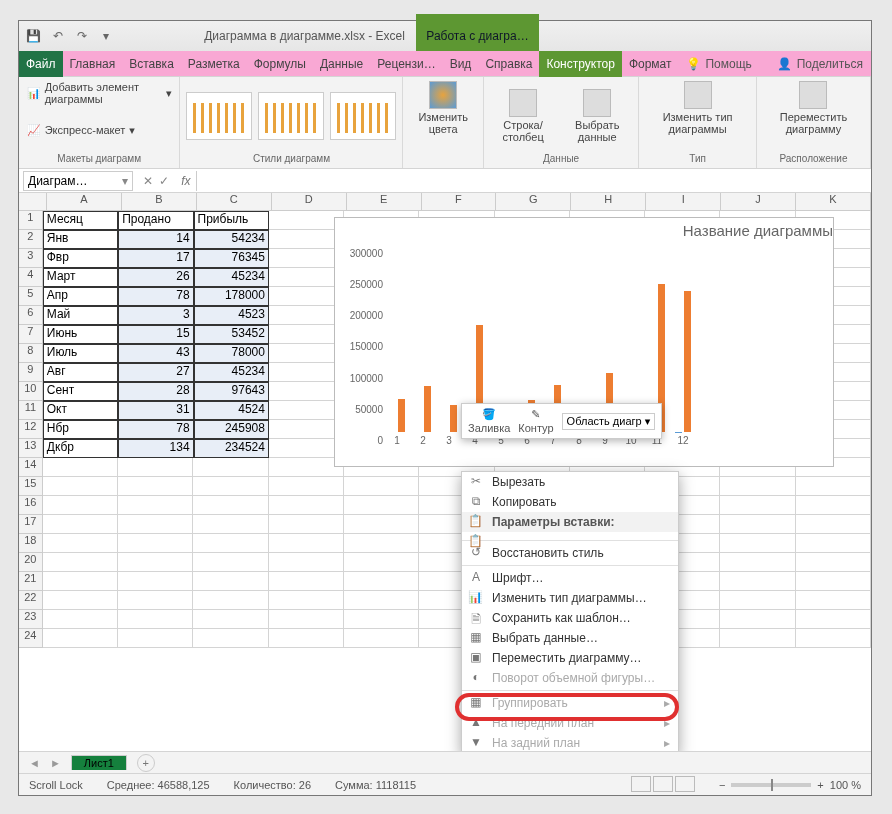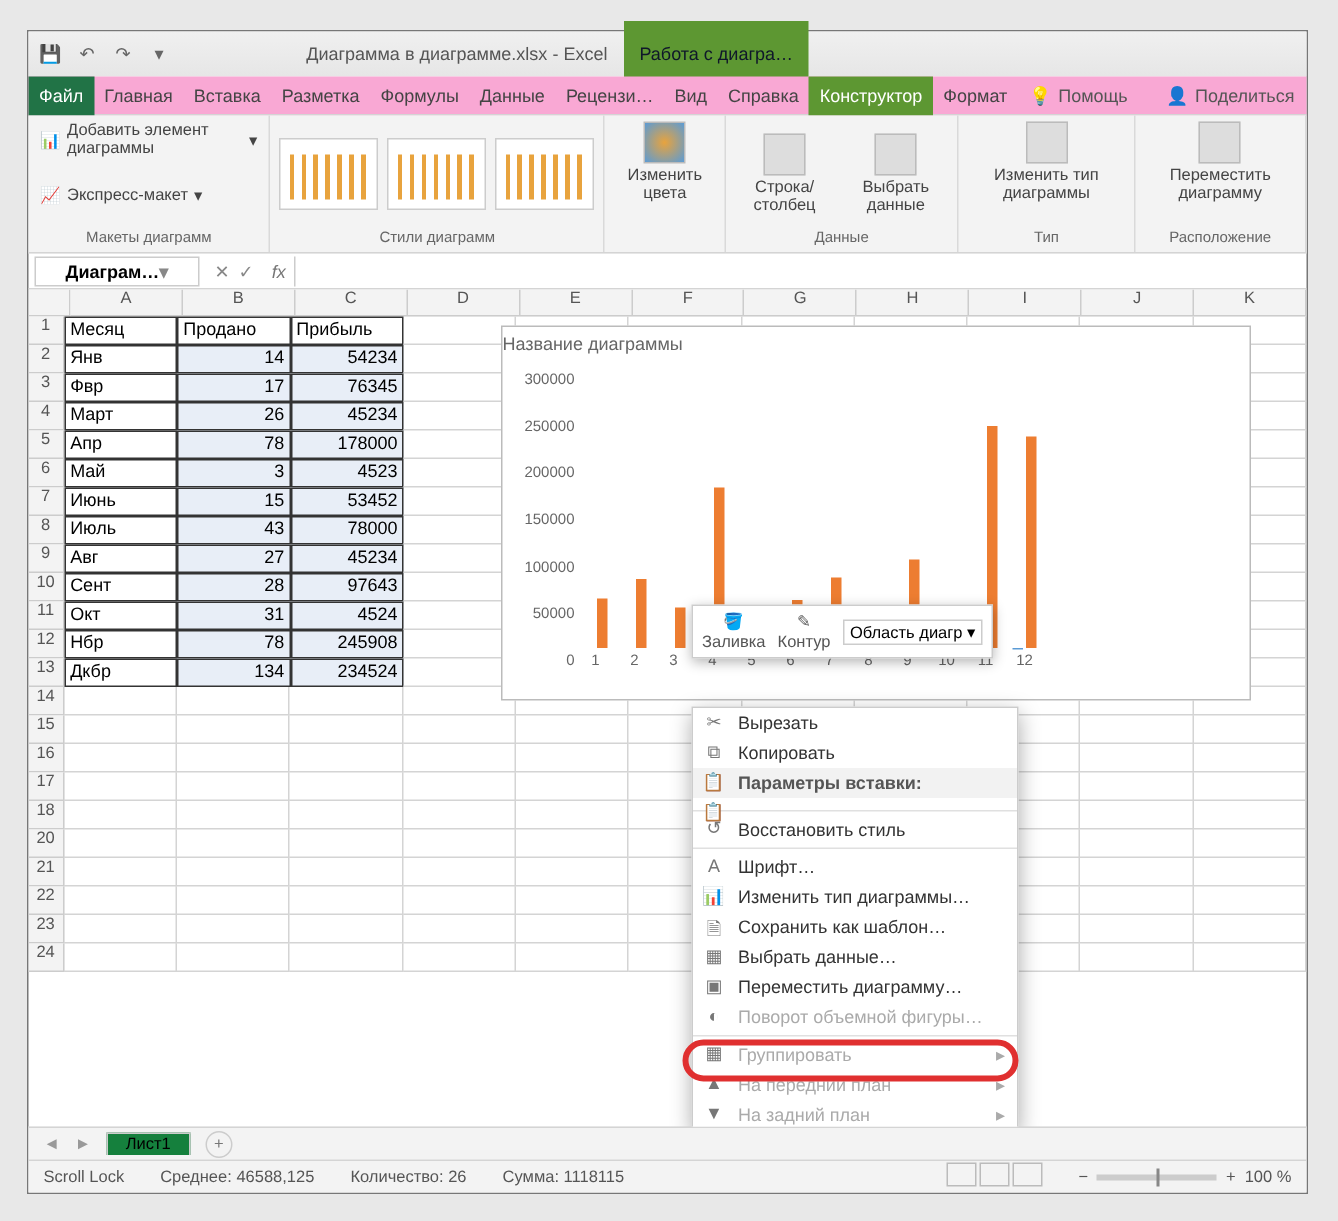--- a/index.html
+++ b/index.html
@@ -20,37 +20,37 @@
 .ribbon-tabs .lamp { padding: 0 8px; display: flex; align-items: center; gap: 4px; color: #555; }
 .ribbon { height: 92px; background: #f3f3f3; border-bottom: 1px solid #d4d4d4; display: flex; font-size: 11px; }
 .ribbon-group { border-right: 1px solid #d9d9d9; padding: 2px 6px; display: flex; flex-direction: column; justify-content: space-between; align-items: center; }
 .ribbon-group .label { color: #666; font-size: 10px; text-align: center; padding-bottom: 2px; }
 .ribbon-group .body { display: flex; gap: 6px; align-items: center; flex: 1; }
 .chart-style { width: 66px; height: 48px; background: #fff; border: 1px solid #ccc; display: inline-block; position: relative; }
 .chart-style::after { content: ""; position: absolute; left: 6px; right: 6px; bottom: 6px; height: 30px; background: repeating-linear-gradient(90deg,#e8a33d 0 3px,transparent 3px 8px); }
 .big-btn { display: flex; flex-direction: column; align-items: center; gap: 2px; padding: 2px 4px; text-align: center; color: #444; }
 .big-btn .ico { width: 28px; height: 28px; background: #ddd; border: 1px solid #bbb; }
 .formula-bar { height: 24px; display: flex; align-items: center; border-bottom: 1px solid #d4d4d4; font-size: 12px; }
-.name-box { width: 110px; border: 1px solid #ccc; height: 20px; margin: 0 4px; padding: 0 4px; display: flex; align-items: center; justify-content: center; font-weight: bold; }
+.name-box { width: 110px; border: 1px solid #ccc; height: 20px; margin: 0 4px; padding: 0 4px; display: flex; align-items: center; justify-content: space-between; }
 .fx-btns { display: flex; gap: 6px; padding: 0 6px; color: #888; }
 .fx-label { font-style: italic; color: #777; padding: 0 6px; }
 .sheet-area { flex: 1; position: relative; overflow: hidden; }
 .col-headers { display: flex; position: absolute; top: 0; left: 28px; right: 0; height: 18px; background: #f3f3f3; border-bottom: 1px solid #ccc; font-size: 11px; }
 .col-headers div { width: 88px; border-right: 1px solid #ccc; text-align: center; color: #555; }
 .corner { position: absolute; left: 0; top: 0; width: 28px; height: 18px; background: #f3f3f3; border-right: 1px solid #ccc; border-bottom: 1px solid #ccc; }
 .rows { position: absolute; top: 18px; left: 0; right: 0; bottom: 0; }
 .row { display: flex; height: 19px; }
 .row-hdr { width: 28px; background: #f3f3f3; border-right: 1px solid #ccc; border-bottom: 1px solid #ccc; font-size: 11px; text-align: center; color: #555; }
 .cell { width: 88px; border-right: 1px solid #d4d4d4; border-bottom: 1px solid #d4d4d4; font-size: 12px; padding: 0 3px; overflow: hidden; white-space: nowrap; }
 .cell.hdr { border: 1px solid #333; font-weight: 400; }
 .cell.num { text-align: right; }
 .cell.sel { background: #e8eef7; }
 .cell.data-border { border: 1px solid #333; }
 .chart-obj { position: absolute; left: 315px; top: 24px; width: 500px; height: 250px; background: #fff; border: 1px solid #bbb; }
-.chart-title { text-align: left; font-size: 12px; color: #666; padding: 4px 0; }
+.chart-title { text-align: right; font-size: 15px; color: #666; padding: 4px 0; }
 .chart-plot { position: absolute; left: 50px; top: 30px; right: 10px; bottom: 20px; }
 .y-axis { position: absolute; left: 6px; top: 30px; bottom: 20px; width: 42px; font-size: 10px; color: #666; display: flex; flex-direction: column; justify-content: space-between; text-align: right; }
 .bars { position: absolute; left: 0; right: 0; bottom: 14px; top: 0; display: flex; align-items: flex-end; gap: 10px; padding: 0 4px; }
 .bar-pair { display: flex; gap: 2px; align-items: flex-end; }
 .bar1 { width: 7px; background: #5b9bd5; }
 .bar2 { width: 7px; background: #ed7d31; }
 .x-axis { position: absolute; left: 0; right: 0; bottom: 0; display: flex; gap: 10px; padding: 0 4px; font-size: 10px; color: #666; }
 .x-axis span { width: 16px; text-align: center; }
 .mini-toolbar { position: absolute; left: 442px; top: 210px; background: #fff; border: 1px solid #ccc; box-shadow: 0 2px 8px rgba(0,0,0,.3); padding: 4px 6px; display: flex; gap: 8px; font-size: 11px; align-items: center; }
 .mini-toolbar .mico { display: flex; flex-direction: column; align-items: center; gap: 1px; color: #555; }

